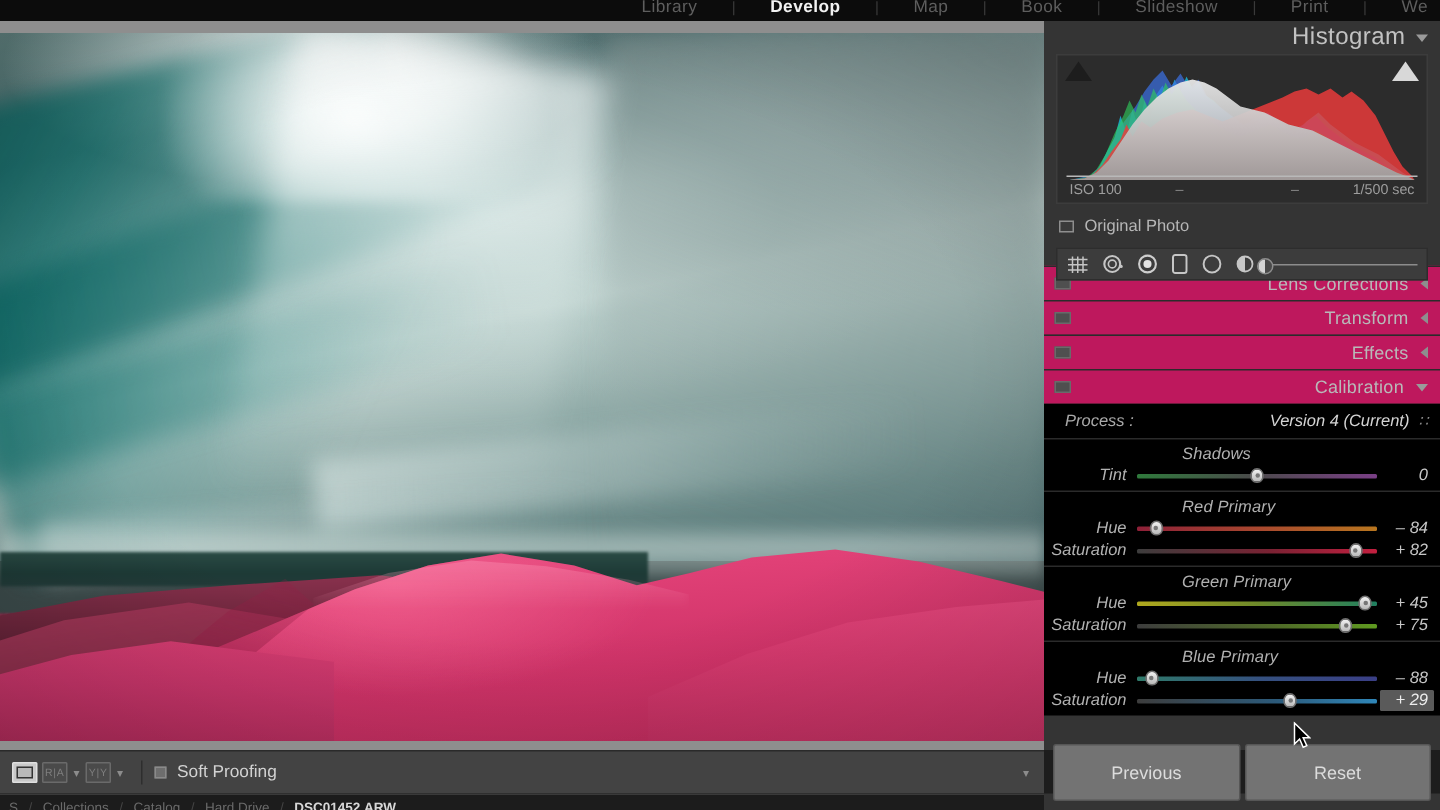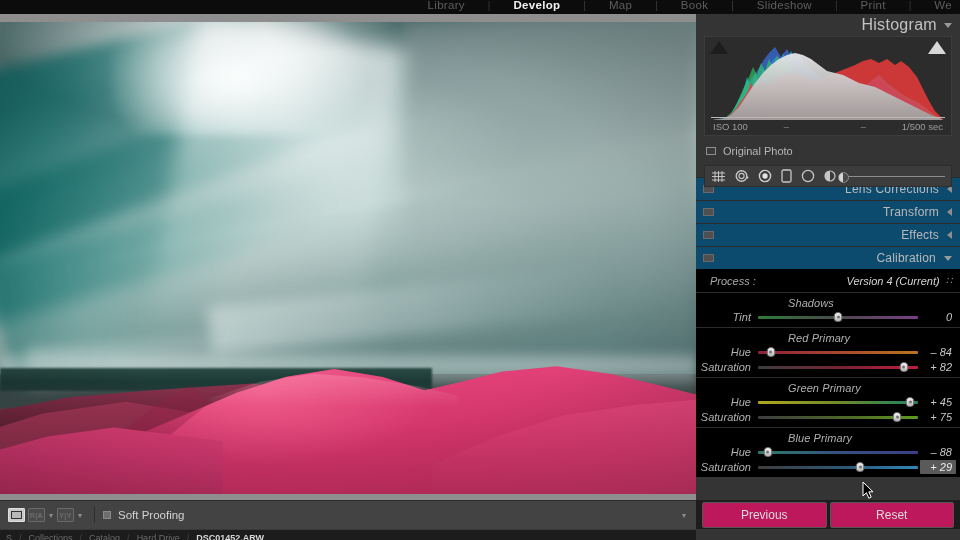--- a/index.html
+++ b/index.html
@@ -265,21 +265,21 @@
   .ts-amount::after {
     content:""; position:absolute; left:-9px; top:-4px; width:9px; height:9px;
     border-radius:50%; background:linear-gradient(90deg,#d6d6d6 50%, #4a4a4a 50%);
     border:1px solid #8e8e8e;
   }
 
   
   .panel-row {
     height:23px; display:flex; align-items:center; justify-content:flex-end;
     padding:0 8px; border-top:1px solid #2b2b2b; position:relative;
-    background:#0c4a6e;
+    background:#be185d;
   }
   .panel-row.clipped { margin-top:-10px; z-index:1; }
   .panel-sw {
     position:absolute; left:7px; width:11px; height:8px;
     background:#4f4f4f; border:1px solid #6a6a6a;
   }
   .panel-title { color:#b9b9b9; font-size:12px; margin-right:8px; letter-spacing:.2px; }
 
   
   .calib-body { background:#000000;font-style:italic; }
@@ -332,21 +332,21 @@
   .t-bluhue { background:linear-gradient(90deg,#2f7a6a 0%, #35507f 52%, #3a3f86 100%); }
   .t-blusat { background:linear-gradient(90deg,#3d3d3d 0%, #2c5a7a 58%, #2f86b8 100%); }
 
   
   .btn-row {
     position:absolute; bottom:11px; left:0; width:264px; height:29px;
     display:flex; align-items:center; justify-content:center; gap:3px;
     background:#1d1d1d; padding:0 6px;
   }
   .btn {
-    flex:1; height:26px; background:#be185d;
+    flex:1; height:38px; background:#737373;
     border:1px solid #565656; border-radius:2px;
     color:#dcdcdc; font-size:12px;
     display:flex; align-items:center; justify-content:center;
   }
 
   
   .cursor {
     position:absolute; left:862px; top:481px; width:12px; height:19px; z-index:40;
   }
 </style>

